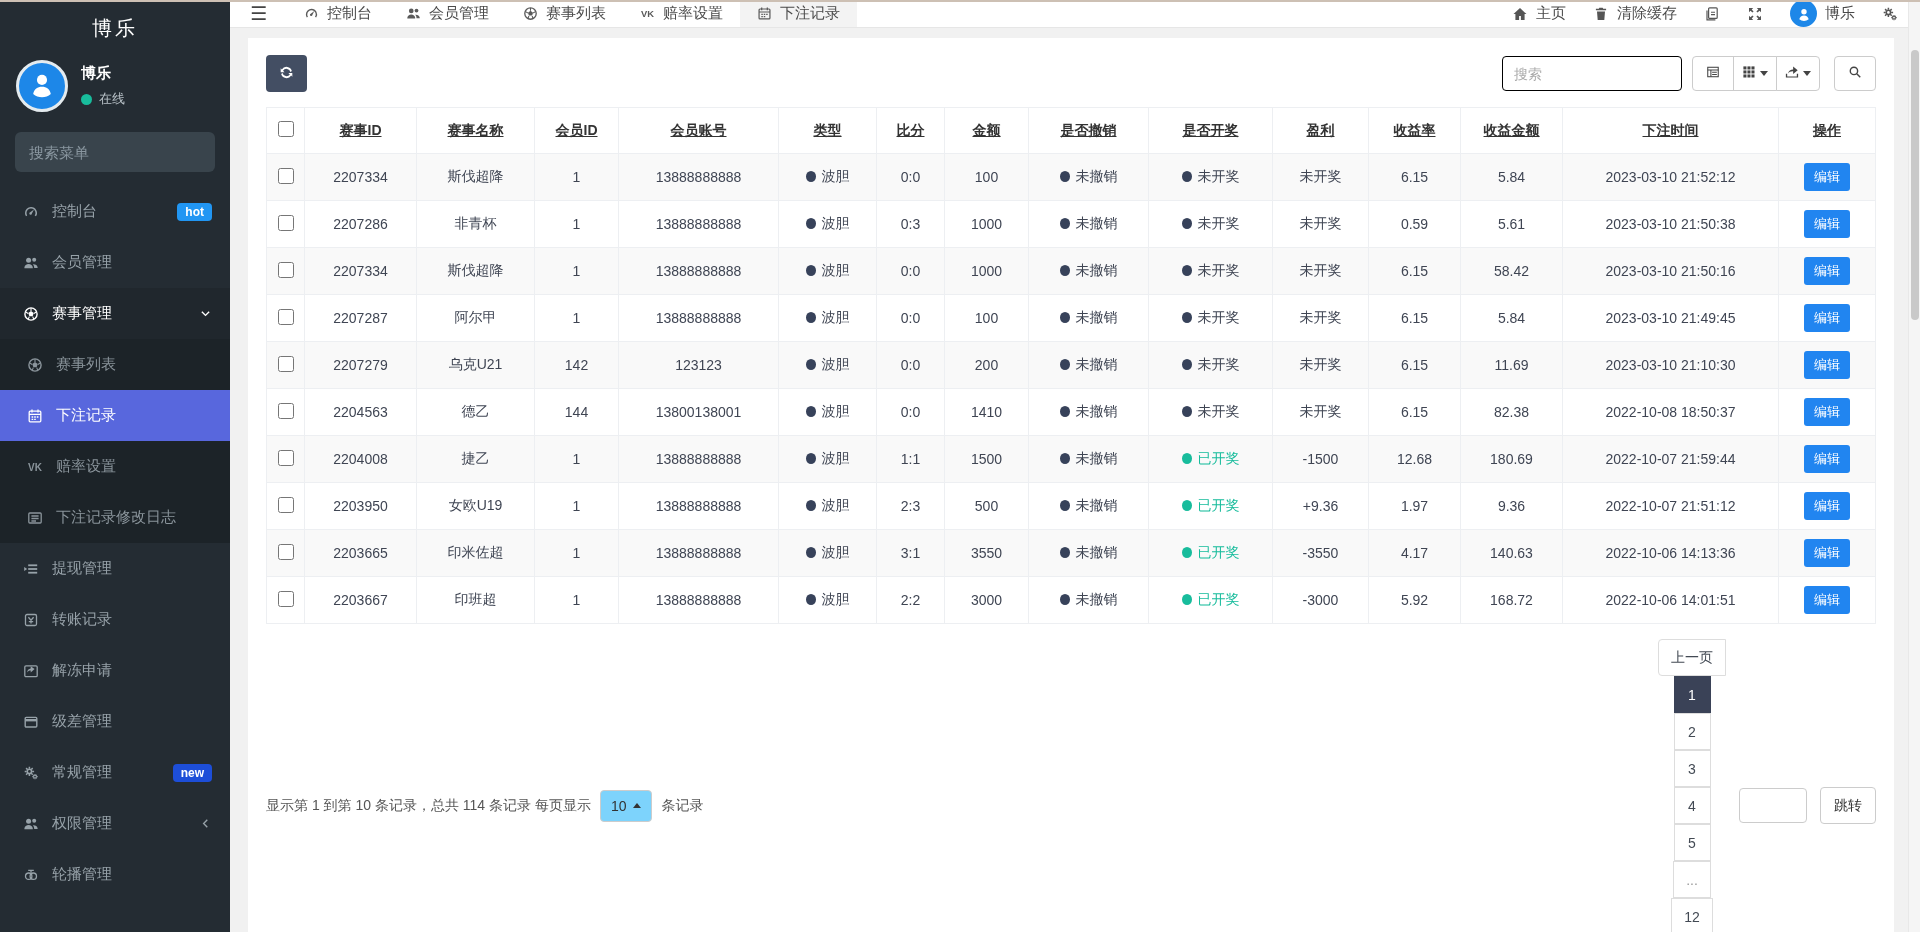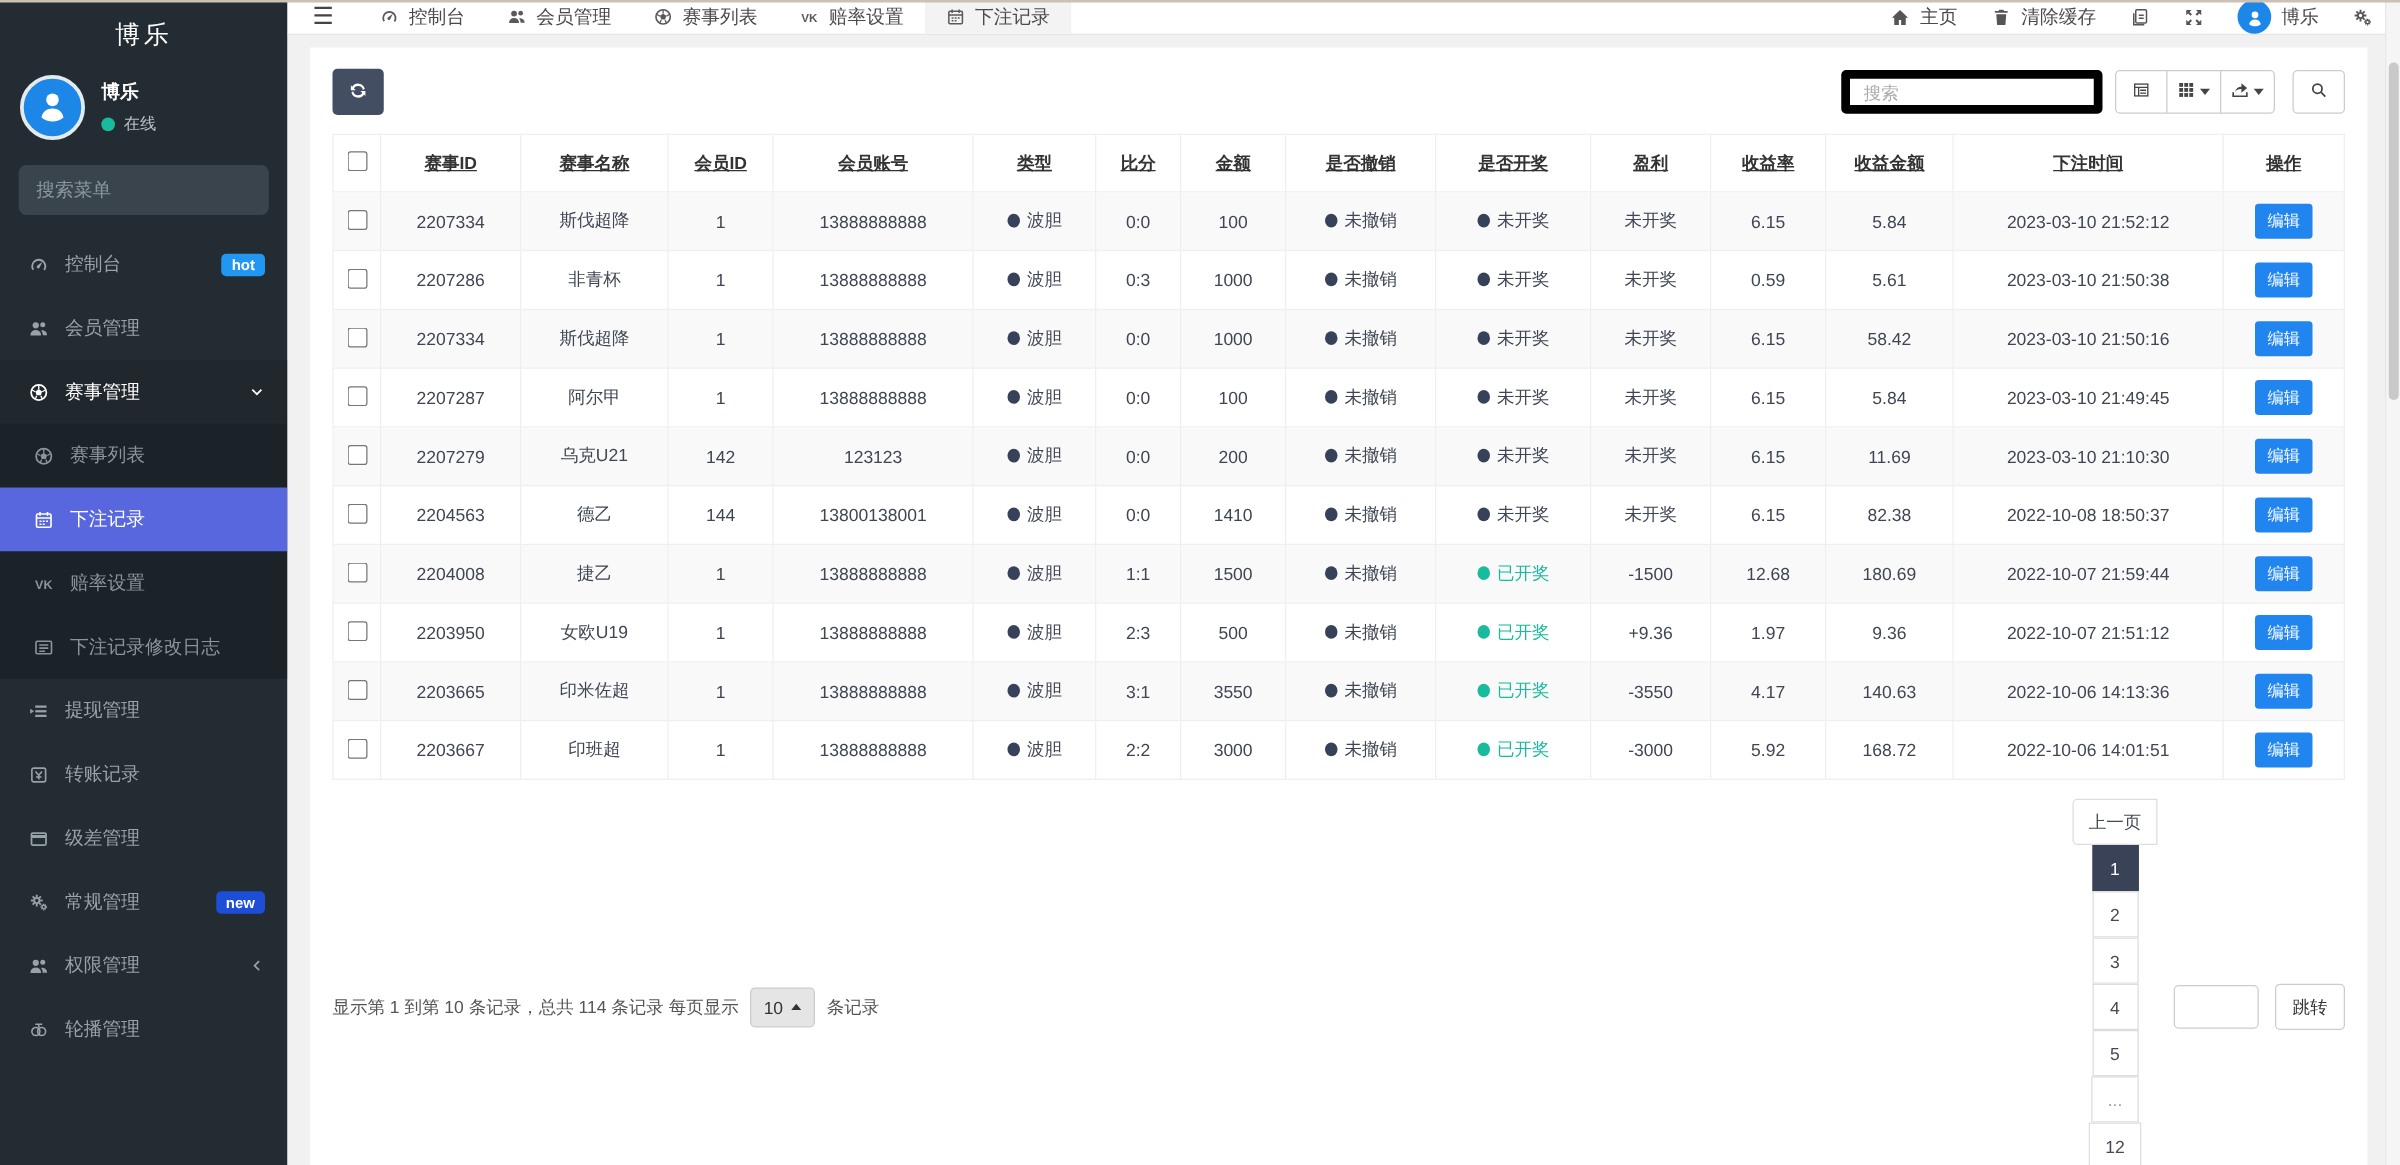--- a/index.html
+++ b/index.html
@@ -50,21 +50,21 @@
   .avatar-sm { width:27px; height:27px; border-radius:50%; background:#1d87e8; display:flex; align-items:center; justify-content:center; }
   .avatar-sm svg { width:16px; height:16px; }
 
   
   .content { flex:1; padding:10px 26px 0 18px; background:#f1f1f1; }
   .panel { background:#fff; padding:17px 18px 16px 18px; }
   .toolbar { display:flex; align-items:center; margin-bottom:15px; }
   .btn-refresh { width:41px; height:37px; background:#434e63; border:none; border-radius:4px; color:#fff; display:flex; align-items:center; justify-content:center; cursor:pointer; }
   .btn-refresh svg { width:15px; height:15px; }
   .toolbar-right { margin-left:auto; display:flex; align-items:center; }
-  .search-input { width:209px; height:35px; border:7px solid #000000; border-radius:4px; padding:0 11px; font-size:14px; color:#333; outline:none; }
+  .search-input { width:180px; height:35px; border:1px solid #000000; border-radius:4px; padding:0 11px; font-size:14px; color:#333; outline:none; }
   .search-input::placeholder { color:#aaa; }
   .btn-group { display:flex; margin-left:10px; }
   .tbtn { min-width:42px; height:35px; border:1px solid #ccc; background:#fff; display:flex; align-items:center; justify-content:center; gap:4px; color:#444; margin-left:-1px; padding:0 8px; cursor:pointer; }
   .tbtn svg { width:14px; height:14px; }
   .tbtn:first-child { border-radius:4px 0 0 4px; margin-left:0; }
   .tbtn:last-child { border-radius:0 4px 4px 0; }
   .tbtn.single { border-radius:4px; margin-left:14px; }
   .caret { width:0; height:0; border-left:4px solid transparent; border-right:4px solid transparent; border-top:5px solid #444; }
 
   
@@ -75,21 +75,21 @@
   tbody tr:nth-child(odd) { background:#f9f9f9; }
   input[type=checkbox] { width:16px; height:16px; cursor:pointer; }
   .dot { display:inline-block; width:10px; height:11px; border-radius:50%; margin-right:6px; vertical-align:-1px; }
   .dot.navy { background:#37425a; }
   .dot.green { background:#18bc9c; }
   .txt-green { color:#18bc9c; }
   .btn-edit { background:#2185f0; color:#fff; font-size:13px; padding:5px 10px; border-radius:3px; border:none; cursor:pointer; }
 
   
   .tfooter { display:flex; align-items:center; margin-top:15px; font-size:14px; color:#555; }
-  .psize { display:inline-flex; align-items:center; gap:7px; border:1px solid #ccc; border-radius:4px; padding:7px 10px; margin:0 9px; background:#e5e5e5; color:#333; cursor:pointer; }
+  .psize { display:inline-flex; align-items:center; gap:7px; border:1px solid #ccc; border-radius:4px; padding:7px 10px; margin:0 9px; background:#7dd3fc; color:#333; cursor:pointer; }
   .psize .car-up { width:0; height:0; border-left:4px solid transparent; border-right:4px solid transparent; border-bottom:5px solid #333; }
   .pager { margin-left:auto; display:flex; align-items:center;flex-direction:column; }
   .pg { min-width:37px; height:37px; display:flex; align-items:center; justify-content:center; border:1px solid #ddd; margin-left:-1px; font-size:14px; color:#434a54; padding:0 12px; background:#fff; cursor:pointer; text-decoration:none; }
   .pg.active { background:#3a4257; color:#fff; border-color:#3a4257; }
   .pg.prev { border-radius:4px 0 0 4px; }
   .pg.next { border-radius:0 4px 4px 0; }
   .pg.ell { color:#999; }
   .jump-input { width:68px; height:35px; border:1px solid #ccc; border-radius:4px; margin-left:13px; outline:none; padding:0 8px; font-size:14px; }
   .btn-jump { height:37px; padding:0 13px; border:1px solid #ccc; border-radius:4px; background:#fff; color:#333; margin-left:13px; font-size:14px; cursor:pointer; }
 
@@ -215,20 +215,29 @@
           <span class="lbl">提现管理</span>
         </div>
         <div class="mitem">
           <span class="ico">
             <svg viewBox="0 0 16 16" fill="none" stroke="currentColor" stroke-width="1.3">
               <rect x="2.5" y="2.5" width="11" height="11" rx="1.5"></rect>
               <path d="M5.4 5.2 8 8.2l2.6-3M8 8.2v3.4M5.8 9.6h4.4"></path>
             </svg>
           </span>
           <span class="lbl">转账记录</span>
+        </div>
+        <div class="mitem">
+          <span class="ico">
+            <svg viewBox="0 0 16 16">
+              <rect x="1.8" y="2.8" width="12.4" height="10.8" rx="1.2" fill="none" stroke="currentColor" stroke-width="1.3"></rect>
+              <path fill="currentColor" d="M7.7 5.4C5.6 5.7 4.3 7.2 4 9.4c1-1.2 2.2-1.8 3.7-1.8v2L11.6 6 7.7 3.3z"></path>
+            </svg>
+          </span>
+          <span class="lbl">解冻申请</span>
         </div>
         <div class="mitem">
           <span class="ico">
             <svg viewBox="0 0 16 16" fill="none" stroke="currentColor" stroke-width="1.4">
               <rect x="2.2" y="3.4" width="11.6" height="9.6" rx="1"></rect>
               <path d="M2.2 6.2h11.6" stroke-width="2.4"></path>
             </svg>
           </span>
           <span class="lbl">级差管理</span>
         </div>

